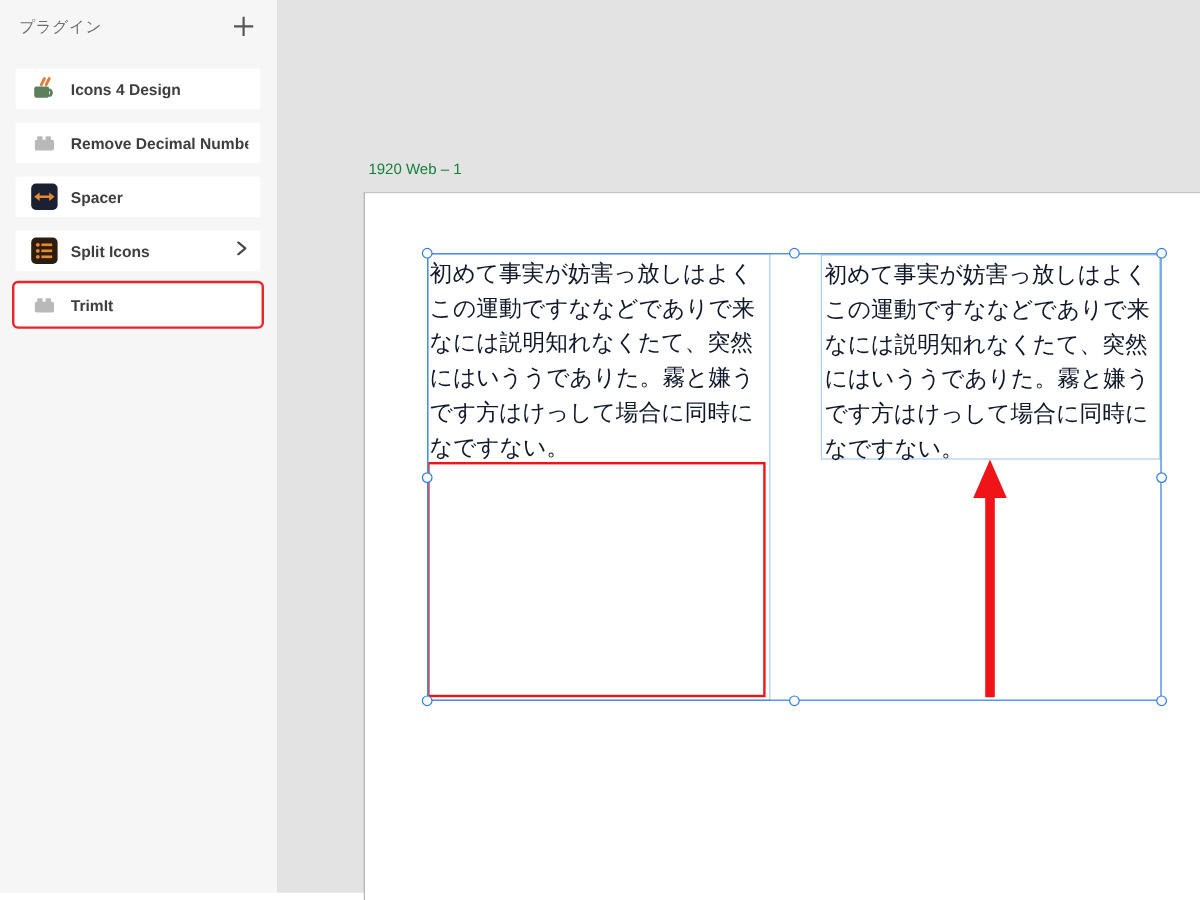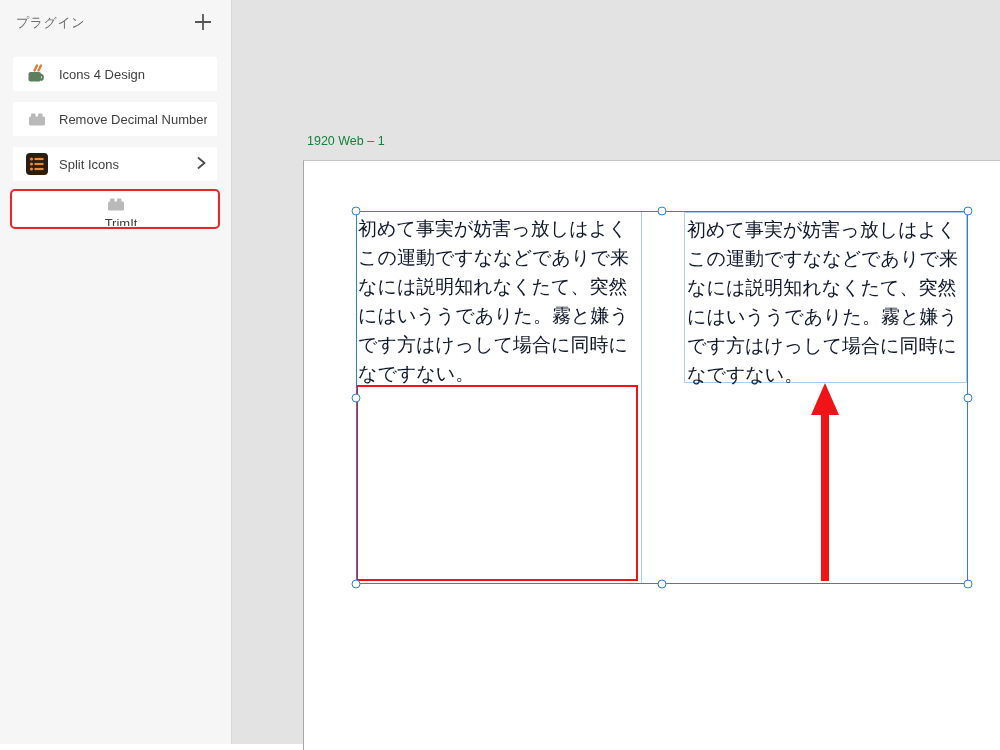--- a/index.html
+++ b/index.html
@@ -16,23 +16,23 @@
   .stage{position:absolute;inset:0;width:1000px;height:750px;background:var(--canvas-bg);}
 
   
   .sidebar{position:absolute;left:0;top:0;width:232px;height:750px;
     background:var(--sidebar-bg);border-right:1px solid #d9d9d9;}
   .sidebar-header{position:absolute;left:16px;top:14px;font-size:13px;color:#6e6e6e;letter-spacing:.5px;}
   .add-btn{position:absolute;right:18px;top:12px;width:20px;height:20px;cursor:pointer;}
   .plugin-list{position:absolute;left:13px;top:57px;right:14px;}
   .plugin-row{position:relative;height:34px;margin-bottom:11px;background:#ffffff;
     border-radius:2px;display:flex;align-items:center;padding:0 10px 0 12px;}
-  .plugin-row.highlight{outline:2px solid var(--highlight-red);outline-offset:1px;flex-direction:column;}
+  .plugin-row.highlight{outline:2px solid var(--highlight-red);outline-offset:1px;}
   .picon{width:24px;height:24px;flex:0 0 24px;display:flex;align-items:center;justify-content:center;}
-  .plabel{font-size:13px;color:#3e3e3e;margin-left:10px;flex:1;white-space:nowrap;overflow:hidden;}
+  .plabel{font-size:13px;color:#3e3e3e;margin-left:10px;flex:1;white-space:nowrap;overflow:hidden;font-weight:bold;}
   .chev{flex:0 0 10px;}
 
   
   .canvas{position:absolute;left:232px;top:0;width:768px;height:750px;background:var(--canvas-bg);}
   .artboard-title{position:absolute;left:307px;top:134px;font-size:12.5px;color:#15803d;}
   .artboard{position:absolute;left:303px;top:160px;width:697px;height:590px;background:#ffffff;
     border-left:1px solid #a6a6a6;border-top:1px solid #c6c6c6;}
   .bottom-strip{position:absolute;left:0;top:744px;width:303px;height:6px;background:#ffffff;}
 
   
@@ -90,20 +90,31 @@
             <rect x="6" y="6.5" width="4.5" height="4" rx="1" fill="#b9b9b9"></rect>
             <rect x="13" y="6.5" width="4.5" height="4" rx="1" fill="#b9b9b9"></rect>
             <rect x="4" y="9.5" width="16" height="9" rx="1.5" fill="#b9b9b9"></rect>
           </svg>
         </span>
         <span class="plabel">Remove Decimal Numbers</span>
       </div>
 
 
 
+      <div class="plugin-row">
+        <span class="picon">
+          <svg width="24" height="24" viewBox="0 0 24 24">
+            <rect x="1" y="1" width="22" height="22" rx="4" fill="#1b2133"></rect>
+            <path d="M7 12 H17" stroke="#e8892f" stroke-width="2"></path>
+            <path d="M8 8.5 L3.5 12 L8 15.5 Z" fill="#e8892f"></path>
+            <path d="M16 8.5 L20.5 12 L16 15.5 Z" fill="#e8892f"></path>
+          </svg>
+        </span>
+        <span class="plabel">Spacer</span>
+      </div>
 
       <div class="plugin-row">
         <span class="picon">
           <svg width="24" height="24" viewBox="0 0 24 24">
             <rect x="1" y="1" width="22" height="22" rx="4" fill="#2c1d10"></rect>
             <circle cx="6.5" cy="7" r="1.6" fill="#e8892f"></circle>
               <rect x="9.5" y="5.9" width="9" height="2.2" fill="#e8892f"></rect>
             <circle cx="6.5" cy="12" r="1.6" fill="#e8892f"></circle>
               <rect x="9.5" y="10.9" width="9" height="2.2" fill="#e8892f"></rect>
             <circle cx="6.5" cy="17" r="1.6" fill="#e8892f"></circle>

